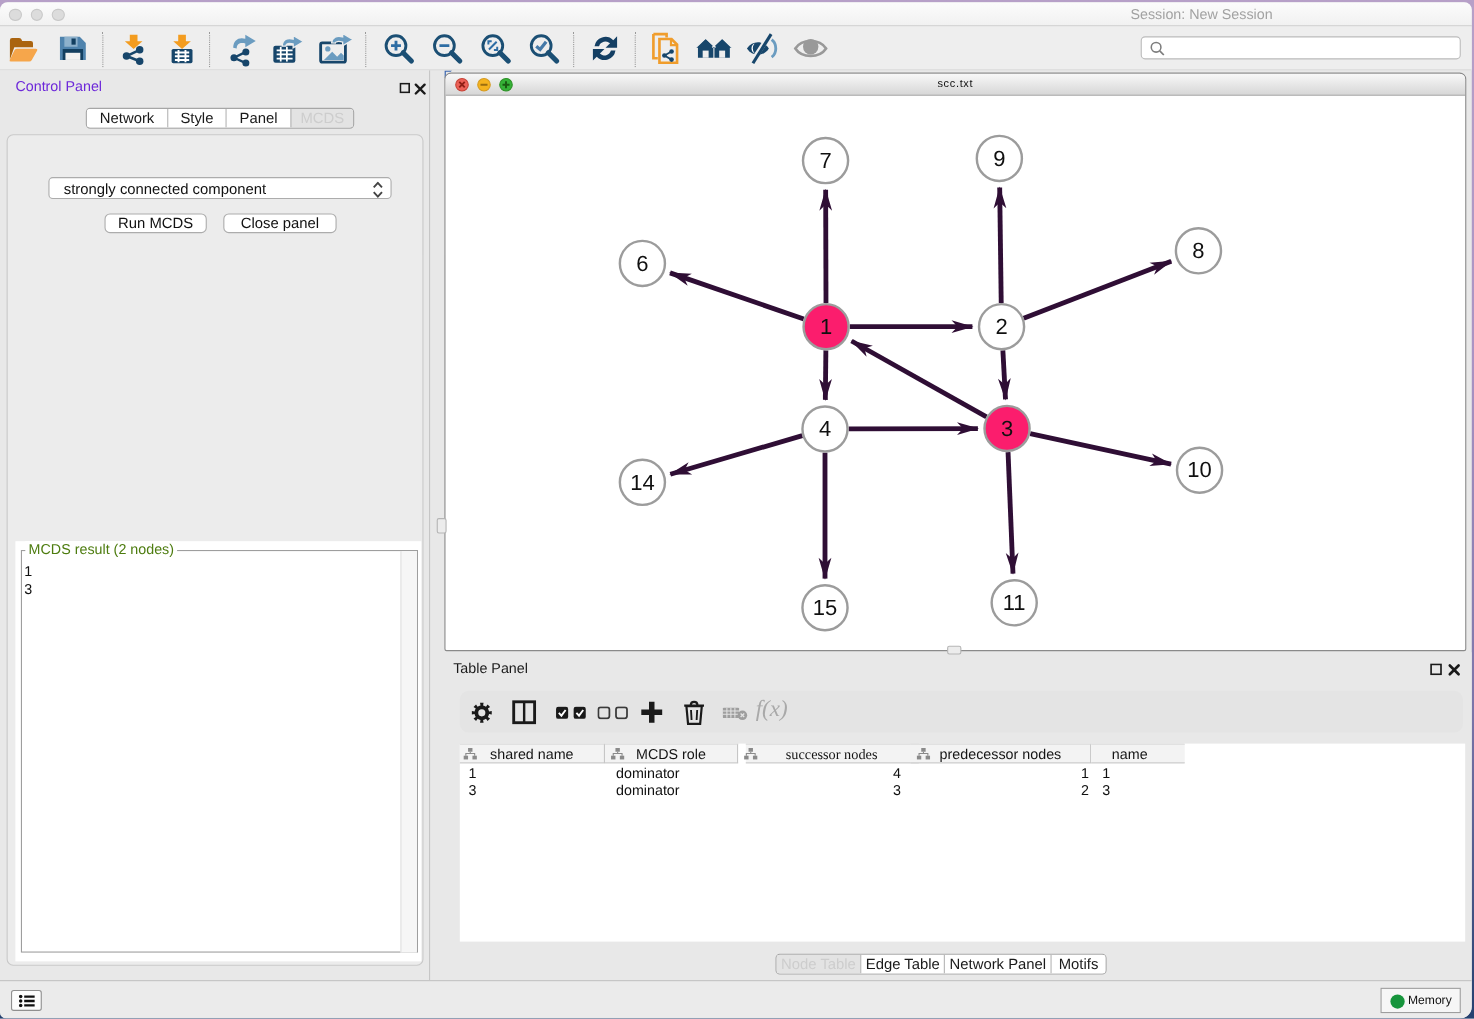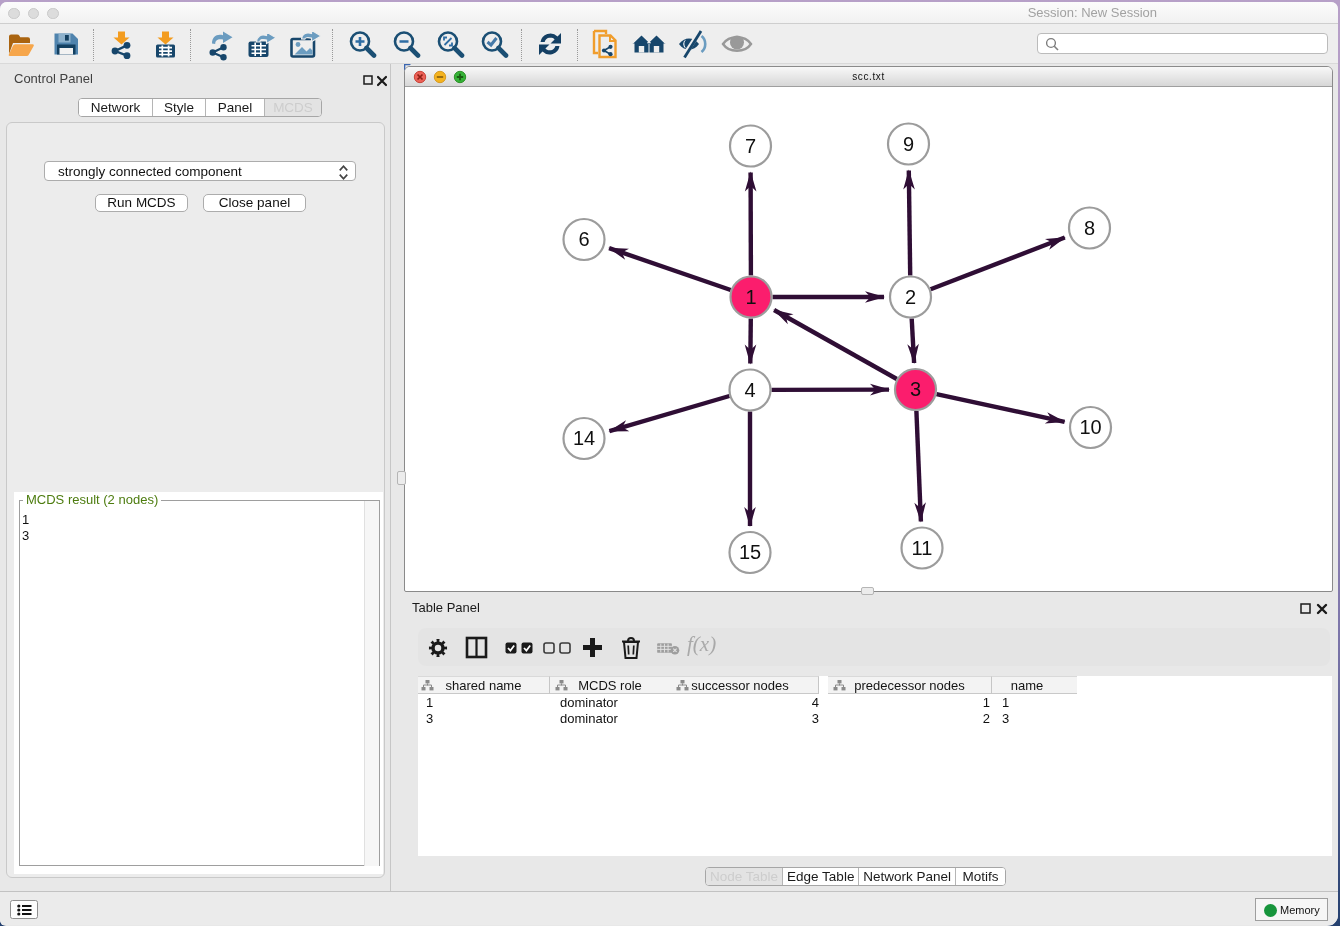--- a/index.html
+++ b/index.html
@@ -10,21 +10,21 @@
 #titlebar{position:absolute;left:0;top:0;width:1338px;height:22px;background:linear-gradient(#fcfcfc,#f1f1f1);border-bottom:1px solid #cecece;}
 .tl{position:absolute;top:5.5px;width:11.5px;height:11.5px;border-radius:50%;background:#dcdcdc;border:1px solid #c9c9c9;}
 #wintitle{position:absolute;left:0;top:0;width:1132px;text-align:right;line-height:22px;font-size:13px;color:#a2a2a2;margin-left:25px;}
 
 #toolbar{position:absolute;left:0;top:22px;width:1338px;height:40px;background:#eeeeee;border-bottom:1px solid #d9d9d9;}
 .sep{position:absolute;top:5px;height:32px;width:0;border-left:1px dotted #999;}
 .ticon{position:absolute;top:0;height:40px;display:flex;align-items:center;}
 #searchbox{position:absolute;left:1037px;top:9px;width:291px;height:21px;background:#fff;border:1px solid #bbb;border-radius:4px;}
 
 #cp{position:absolute;left:0;top:62px;width:391px;height:827px;background:#e8e8e8;border-right:1px solid #c6c6c6;}
-#cphead{position:absolute;left:14px;top:8px;font-size:13px;color:#404040;}
+#cphead{position:absolute;left:14px;top:8px;font-size:13px;color:#6d28d9;}
 #cpbox{position:absolute;left:6px;top:58px;width:379px;height:756px;background:#ececec;border:1px solid #c9c9c9;border-radius:6px;}
 .tabbar{position:absolute;display:flex;height:19px;border:1px solid #a6a6a6;border-radius:4px;overflow:hidden;background:#fff;}
 .tabbar span{display:block;height:100%;line-height:18px;font-size:13.5px;color:#1a1a1a;text-align:center;background:#fff;border-left:1px solid #b5b5b5;}
 .tabbar span:first-child{border-left:none;}
 .tabbar span.dis{background:#e3e3e3;color:#cdcdcd;}
 #cptabs{left:78px;top:34px;width:244px;}
 
 .btn{position:absolute;background:#fff;border:1px solid #acacac;border-radius:5px;font-size:13.5px;color:#111;text-align:center;}
 #optlabel{position:absolute;left:0;top:76px;width:391px;text-align:center;font-size:13.5px;color:#141414;}
 #dropdown{position:absolute;left:44px;top:97px;width:312px;height:20px;background:#fff;border:1px solid #acacac;border-radius:4px;font-size:13.5px;color:#111;line-height:19px;padding-left:13px;}
@@ -316,21 +316,21 @@
         <rect x="1" y="1.5" width="17" height="11" rx="1" fill="#9e9e9e"></rect>
         <path d="M1 5 h17 M1 8.5 h17 M5.2 2 v10 M9.4 2 v10 M13.6 2 v10" stroke="#e3e3e3" stroke-width="1.1"></path>
         <circle cx="21.5" cy="9.5" r="5" fill="#9e9e9e"></circle>
         <path d="M19.6 7.6 l3.8 3.8 M23.4 7.6 l-3.8 3.8" stroke="#e3e3e3" stroke-width="1.4"></path>
       </svg>
       <div style="position:absolute;left:269px;top:4px;font-family:'Liberation Serif',serif;font-style:italic;font-size:21px;color:#a9a9a9;">f(x)</div>
     </div>
     <div id="tbl">
       <div class="th" style="left:0;width:132px;">shared name</div>
       <div class="th" style="left:132px;width:121px;">MCDS role</div>
-      <div class="th" style="left:244px;width:157px;">successor nodes</div>
+      <div class="th" style="left:260px;width:157px;font-family:Liberation Serif, serif;">successor nodes</div>
       <div class="th" style="left:410px;width:164px;">predecessor nodes</div>
       <div class="th" style="left:574px;width:85px;border-right:none;padding-right:15px;">name</div>
       <svg class="thicon" style="position:absolute;left:3px;top:4px" width="13" height="11" viewBox="0 0 13 11">
           <rect x="4.5" y="0" width="4" height="3.4" fill="#8a8a8a"></rect>
           <rect x="0.5" y="7" width="4" height="3.4" fill="#8a8a8a"></rect>
           <rect x="8.5" y="7" width="4" height="3.4" fill="#8a8a8a"></rect>
           <path d="M6.5 3.4 v2 M2.5 7 v-2 h8 v2" fill="none" stroke="#8a8a8a" stroke-width="1"></path>
         </svg>
       <svg class="thicon" style="position:absolute;left:137px;top:4px" width="13" height="11" viewBox="0 0 13 11">
           <rect x="4.5" y="0" width="4" height="3.4" fill="#8a8a8a"></rect>

